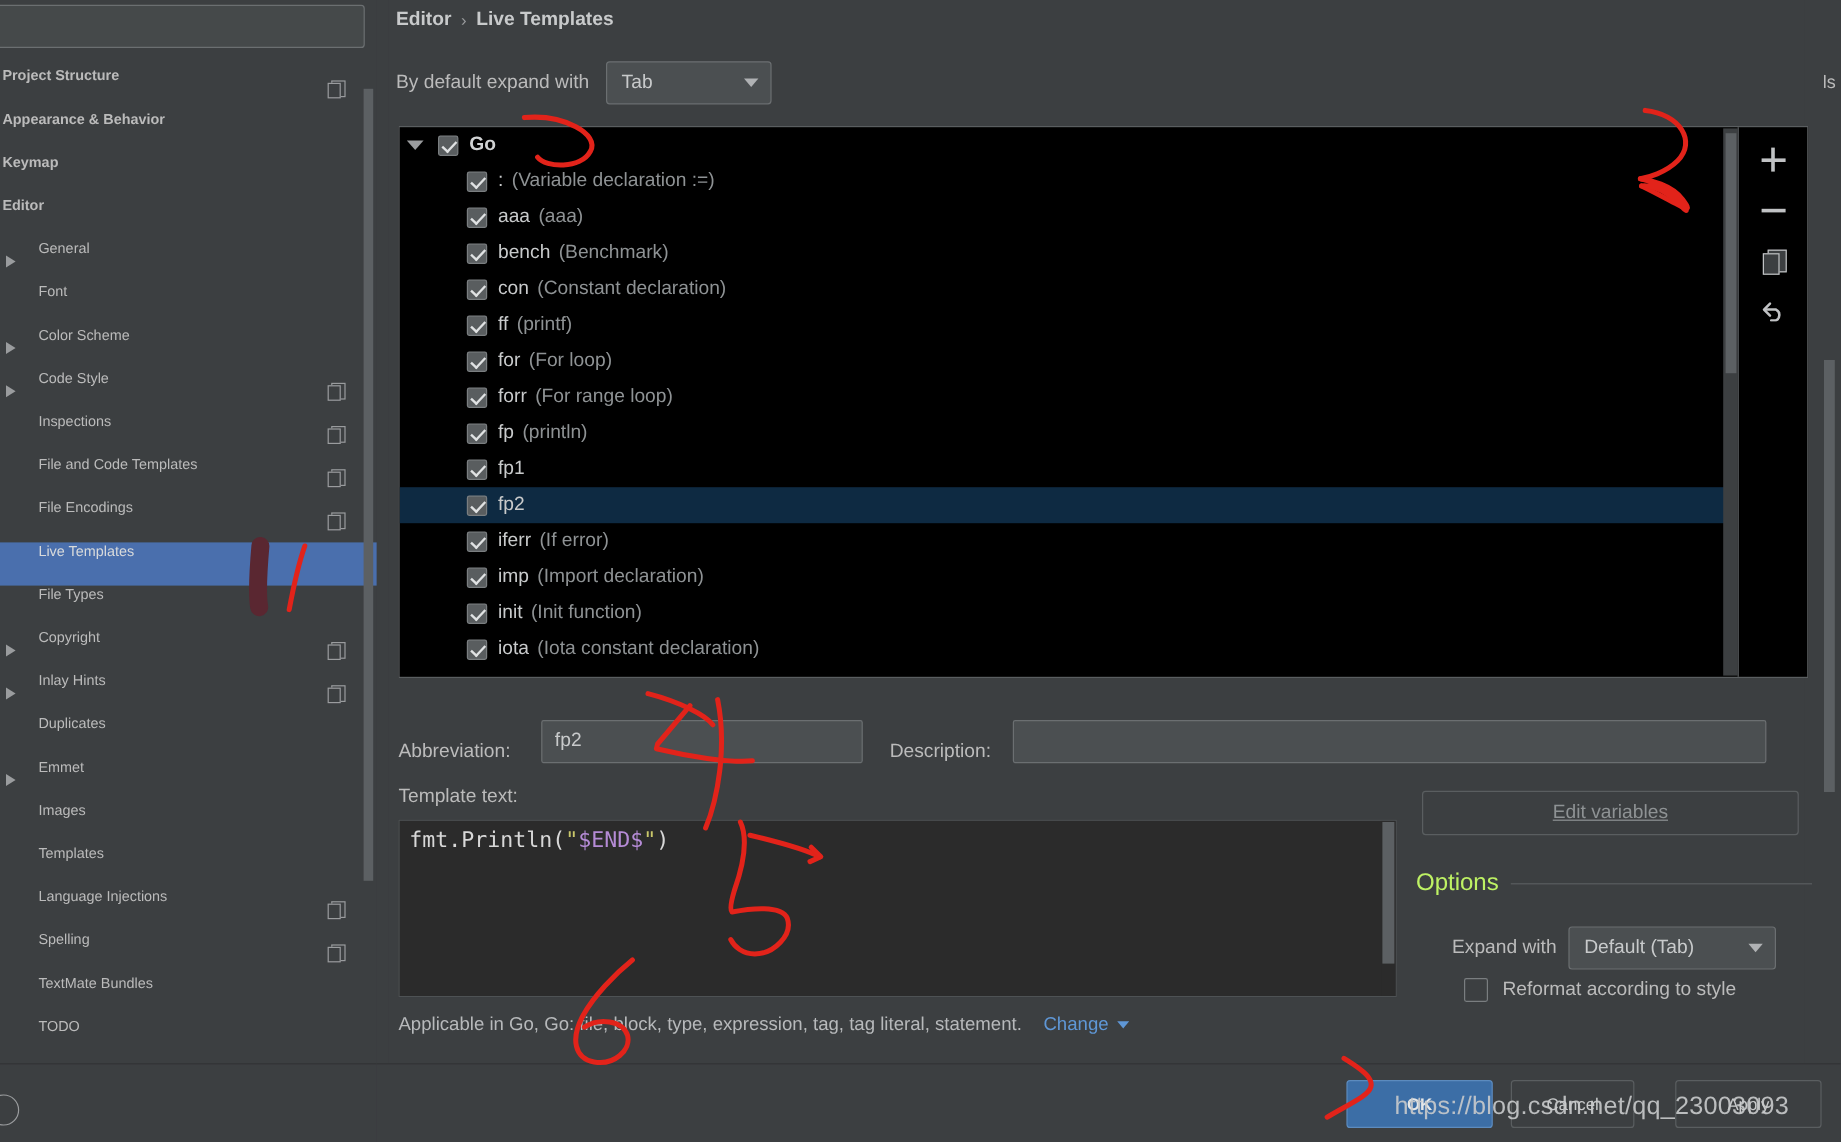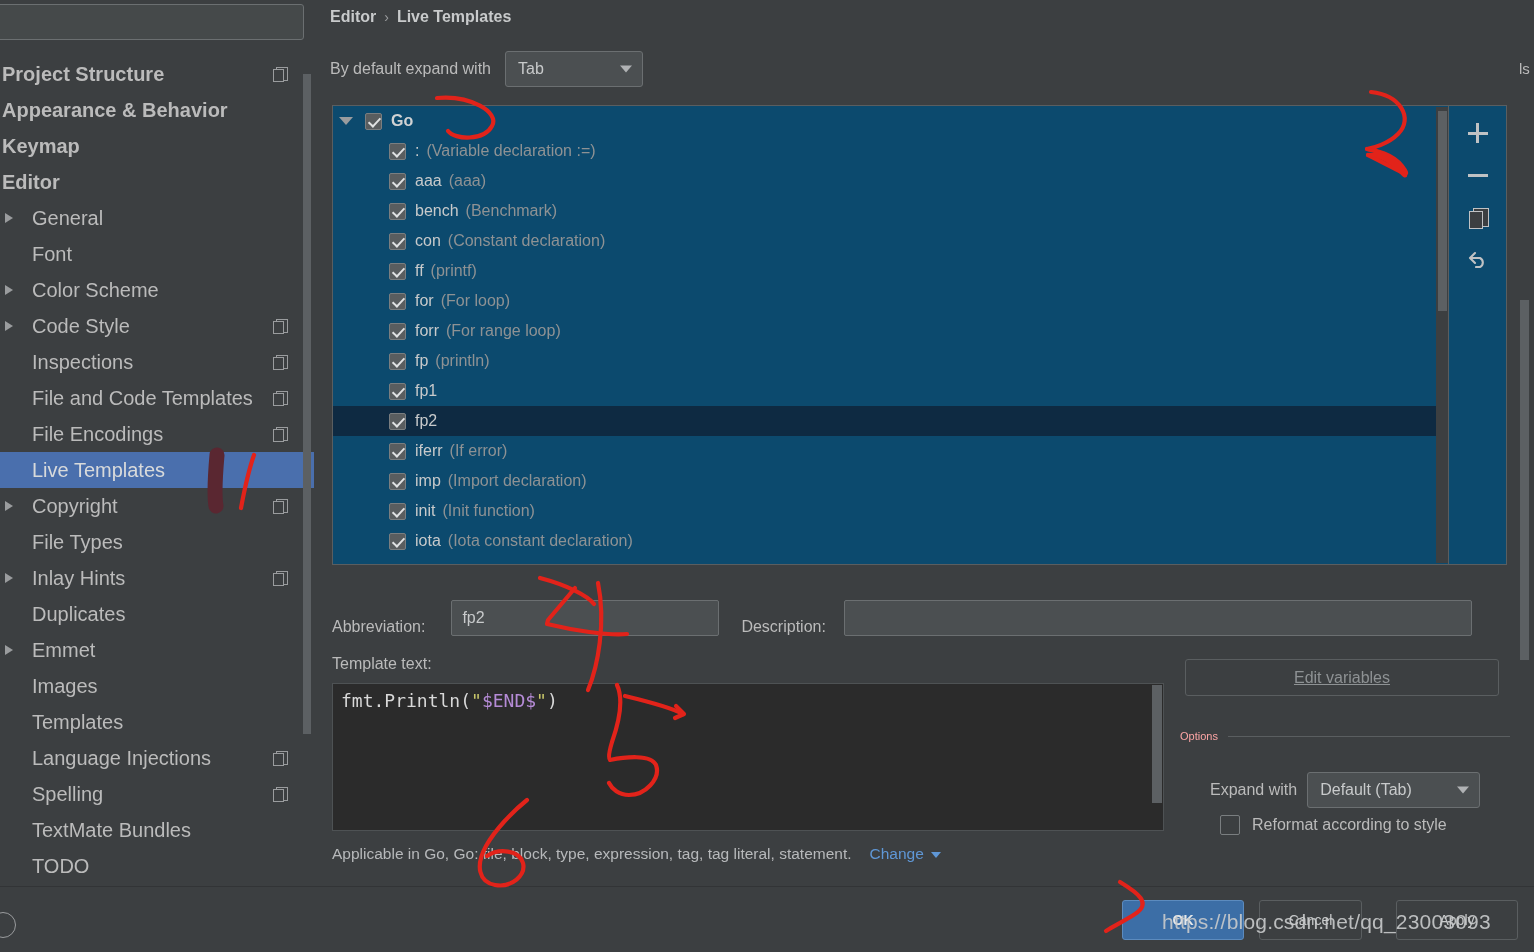--- a/index.html
+++ b/index.html
@@ -20,22 +20,22 @@
     position: absolute; left: -4px; top: 4px; width: 308px; height: 36px;
     background: #45494A; border: 1px solid #6B6F71; border-radius: 3px;
   }
   .search-input {
     width: 100%; height: 100%; background: transparent; border: 0; outline: 0;
     color: #BBBBBB; font-family: "Liberation Sans", sans-serif; font-size: 15px;
     padding: 0 8px;
   }
   .nav-list { position: absolute; left: 0; top: 56px; width: 314px; }
   .nav-item {
-    position: relative; height: 36px; display: flex; align-items: center;
-    padding-left: 0; color: #BBBBBB; font-size: 20px; white-space: nowrap;
+    position: relative; height: 36px; display: flex; 
+    padding-left: 0; color: #BBBBBB; font-size: 12px; white-space: nowrap;
   }
   .nav-item.top { font-weight: bold; color: #C8CACB; padding-left: 2px; }
   .nav-item.lvl1 { padding-left: 32px; }
   .nav-item.selected { background: #4A6FAD; }
   .nav-item.selected .nav-label { color: #D8DADB; }
   .nav-arrow {
     position: absolute; left: 5px; top: 50%; transform: translateY(-50%);
     width: 0; height: 0;
     border-left: 8px solid #9A9C9E;
     border-top: 5.5px solid transparent;
@@ -95,21 +95,21 @@
     width: 0; height: 0;
     border-top: 7px solid #B0B2B4;
     border-left: 6.5px solid transparent;
     border-right: 6.5px solid transparent;
   }
   #expand-combo { width: 138px; }
 
   
   .tree-wrap {
     position: absolute; left: 8px; top: 105px; width: 1175px; height: 460px;
-    border: 1px solid #5A5E60; background: #0c4a6e;
+    border: 1px solid #5A5E60; background: #000000;
   }
   .tree-scroll { position: absolute; left: 0; top: 0; right: 66px; bottom: 0; overflow: hidden; }
   .tree-row {
     height: 30px; display: flex; align-items: center; white-space: nowrap;
     font-size: 16px; color: #BBBBBB; padding-left: 6px;
   }
   .tree-row.selected { background: #0E2A42; }
   .tree-row.group { padding-left: 6px; }
   .tree-row.child { padding-left: 56px; }
   .tri-down {
@@ -199,21 +199,21 @@
   .right-panel { position: absolute; left: 1180px; top: 0; width: 354px; height: 886px; }
   .edit-vars-btn {
     position: absolute; left: 5px; top: 659px; width: 314px; height: 37px;
     background: #3C3F41; border: 1px solid #5A5E60; border-radius: 3px;
     color: #8E9294; font-size: 16px; display: flex; align-items: center; justify-content: center; text-decoration: underline;
   }
   .options-header {
     position: absolute; left: 0; top: 725px; width: 330px; height: 22px;
     display: flex; align-items: center;
   }
-  .options-title { font-size: 11px; color: #fca5a5; padding-right: 10px; }
+  .options-title { font-size: 20px; color: #bef264; padding-right: 10px; }
   .options-rule { flex: 1; height: 1px; background: #5A5E60; }
   .expand-with-row {
     position: absolute; left: 30px; top: 772px; display: flex; align-items: center;
   }
   .ew-label { font-size: 16px; color: #BBBBBB; margin-right: 10px; }
   #expand-with-combo { width: 173px; }
   .reformat-row {
     position: absolute; left: 40px; top: 815px; display: flex; align-items: center;
   }
   .chk-empty {
@@ -300,26 +300,26 @@
           <span class="copy-icon"></span>
         </div>
         <div class="nav-item lvl1">
           <span class="nav-label">File Encodings</span>
           <span class="copy-icon"></span>
         </div>
         <div class="nav-item lvl1 selected">
           <span class="nav-label">Live Templates</span>
         </div>
         <div class="nav-item lvl1">
+          <span class="nav-label">File Types</span>
+        </div>
+        <div class="nav-item lvl1">
           <span class="nav-arrow"></span>
           <span class="nav-label">Copyright</span>
           <span class="copy-icon"></span>
-        </div>
-        <div class="nav-item lvl1">
-          <span class="nav-label">File Types</span>
         </div>
         <div class="nav-item lvl1">
           <span class="nav-arrow"></span>
           <span class="nav-label">Inlay Hints</span>
           <span class="copy-icon"></span>
         </div>
         <div class="nav-item lvl1">
           <span class="nav-label">Duplicates</span>
         </div>
         <div class="nav-item lvl1">

